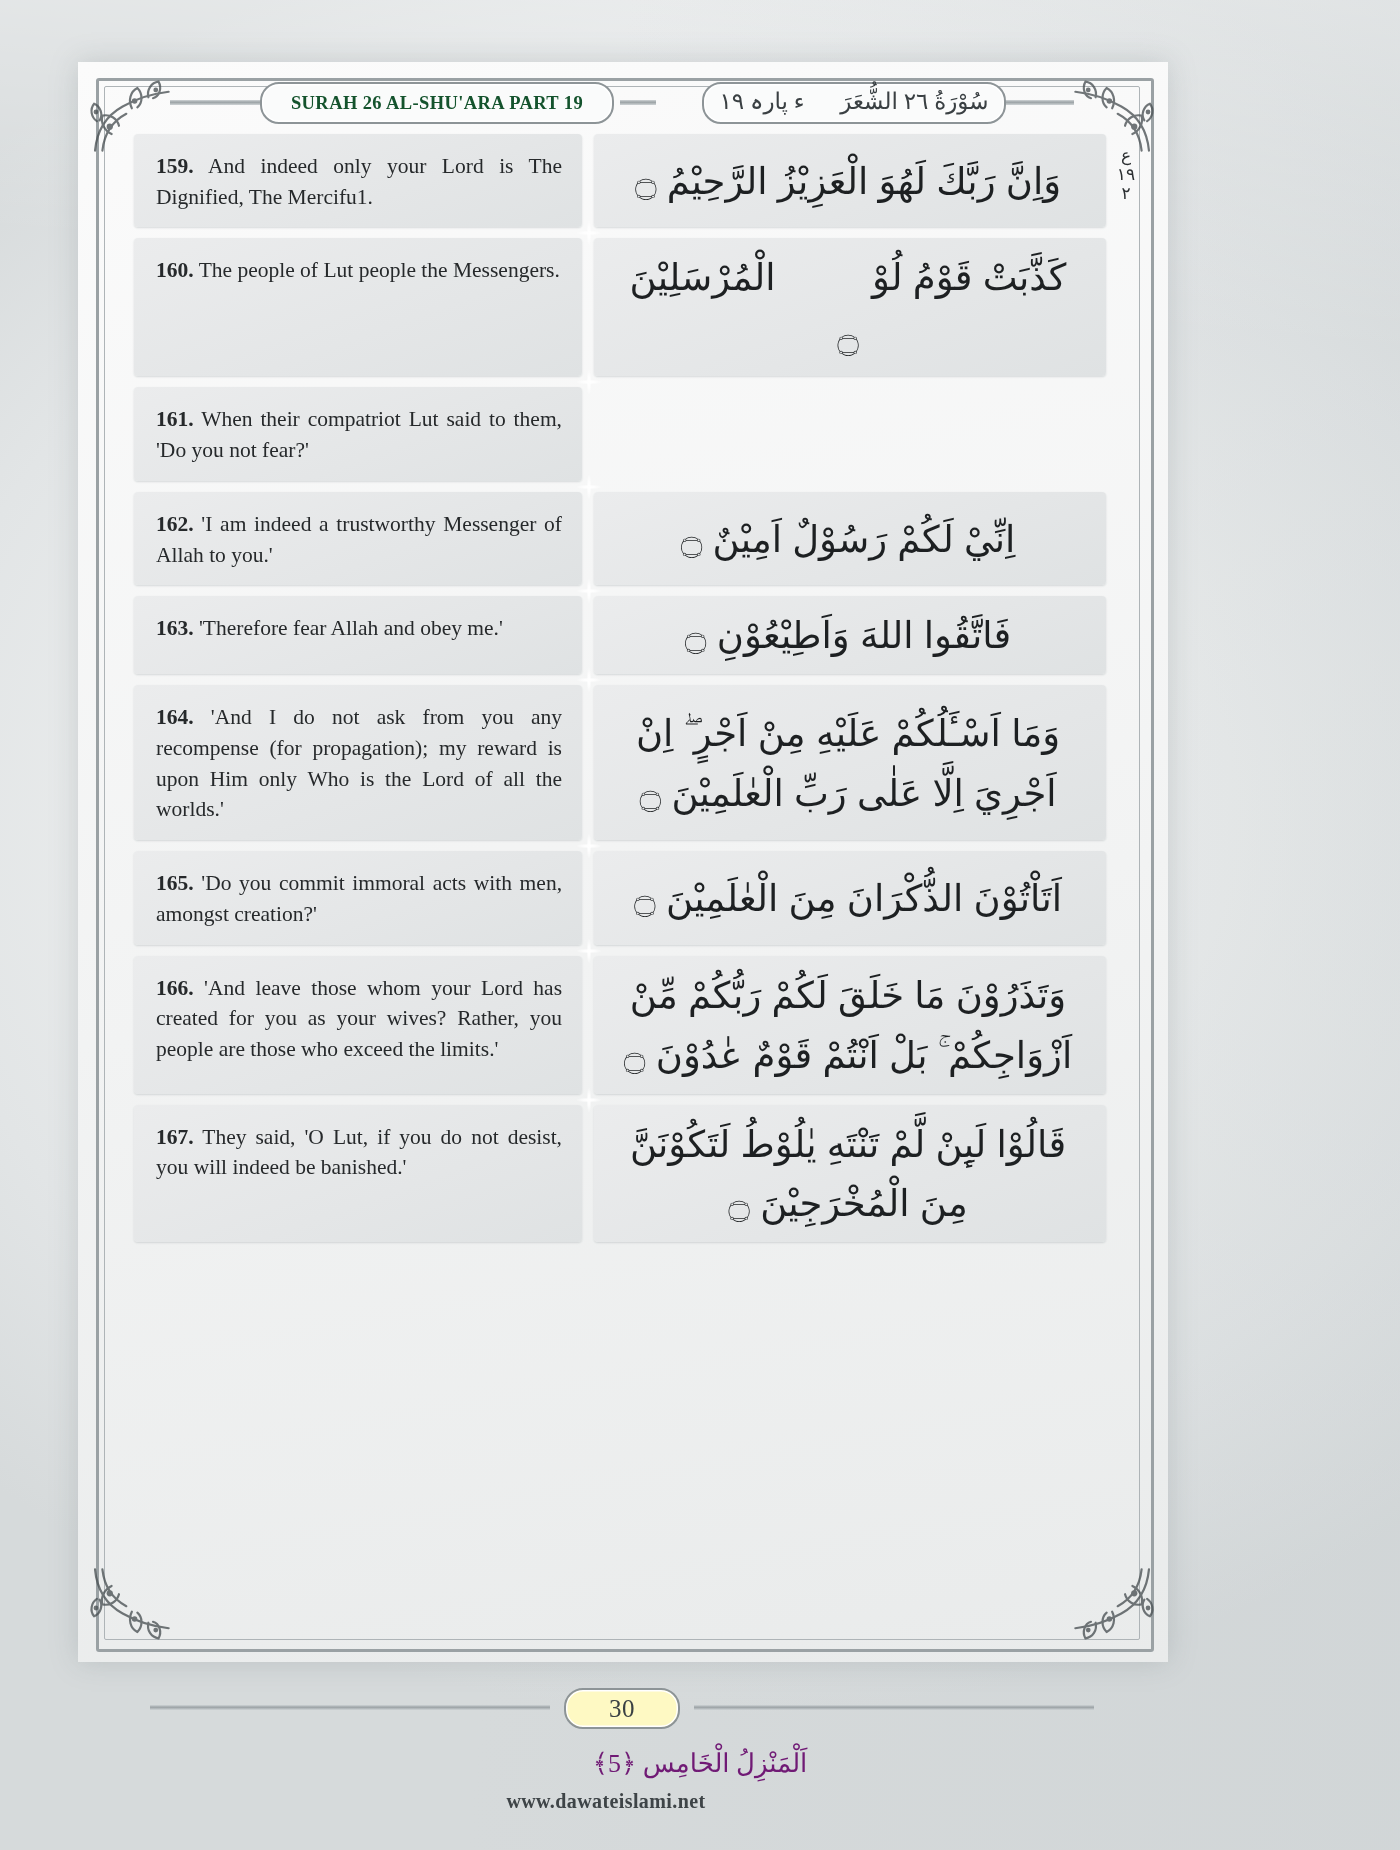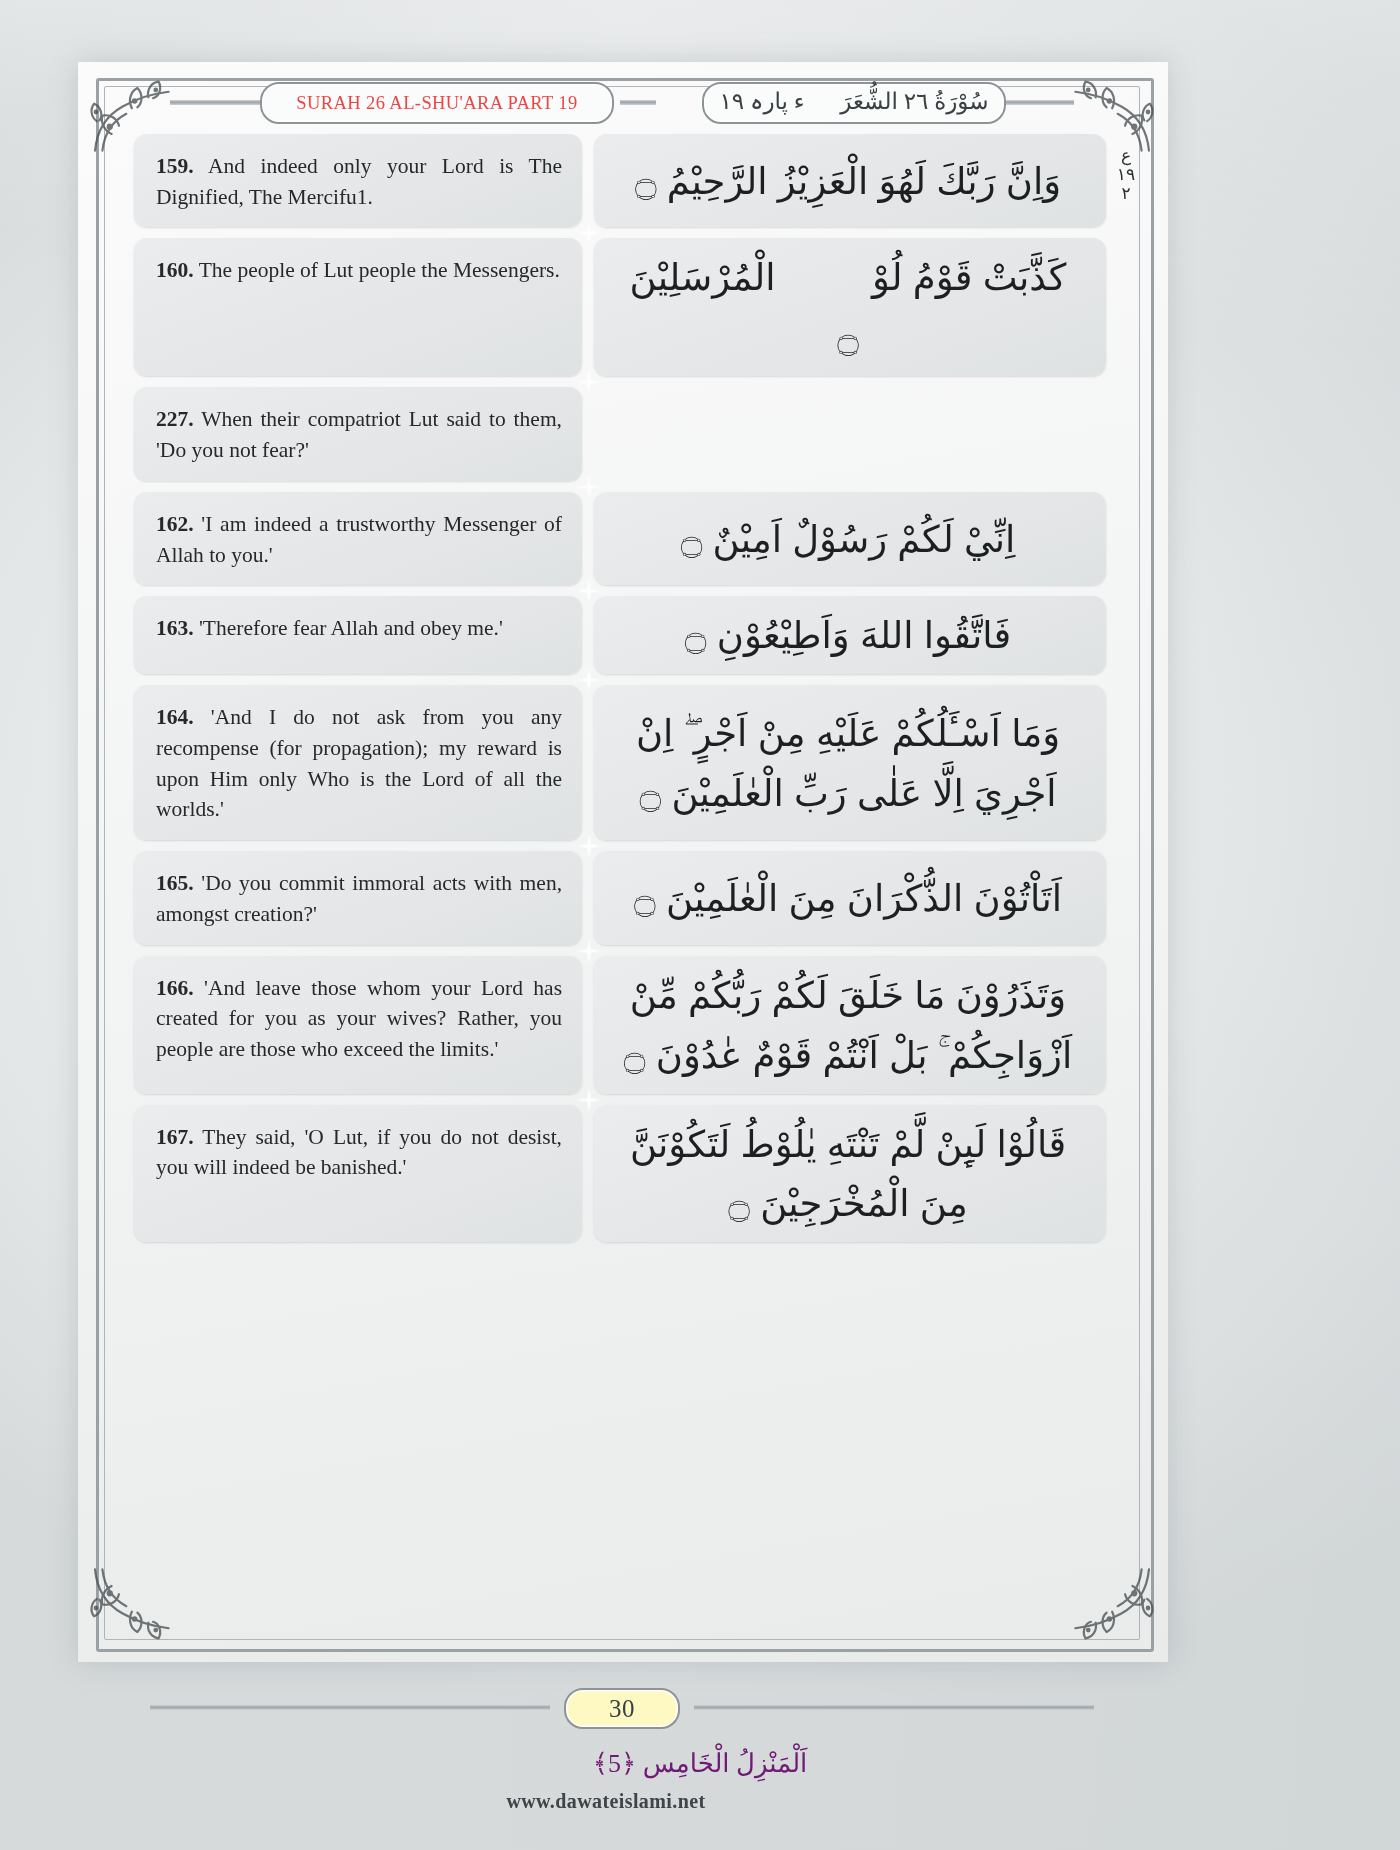--- a/index.html
+++ b/index.html
@@ -96,23 +96,23 @@
     align-items: center;
     justify-content: center;
     box-shadow: inset 0 0 0 1.5px #ffffff;
   }
   .cartouche.eng  { left: 110px;  width: 350px; }
   .cartouche.arab { right: 88px;  width: 300px; }
 
   .hdr-eng {
     font-family: "Liberation Serif", serif;
     font-size: 18.5px;
-    font-weight: 400;
+    font-weight: 700;
     letter-spacing: .4px;
-    color: #ef4444;
+    color: #14532d;
     white-space: nowrap;
   }
   .hdr-arab {
     font-size: 23px;
     color: #3a4043;
     direction: rtl;
     white-space: nowrap;
     line-height: 1;
     padding-bottom: 3px;
   }
@@ -126,21 +126,21 @@
     flex-direction: column;
     gap: 11px;
   }
   .verse-row {
     display: flex;
     gap: 12px;
     align-items: stretch;
   }
   .cell {
     background: linear-gradient(160deg,#ebeced 0%,#e4e6e7 60%,#dfe2e3 100%);
-    border-radius: 13px;
+    border-radius: 4px;
     box-shadow: 0 1px 2px rgba(150,158,162,.33);
   }
   .cell.eng {
     width: 448px;
     padding: 17px 20px 15px 22px;
     box-sizing: border-box;
   }
   .cell.arab {
     flex: 1;
     padding: 10px 26px 8px 22px;
@@ -378,21 +378,21 @@
       <div class="cell eng">
         <div class="eng-text"><span class="vnum">160.</span> <span>The people of Lut people the Messengers.</span></div>
       </div>
       <div class="cell arab">
         <div class="arab-text">كَذَّبَتْ قَوْمُ لُوْطِۨ الْمُرْسَلِيْنَ ۝</div>
       </div>
       <div class="star" style="left: 442px; top: -18px;"></div>
     </div>
     <div class="verse-row" style="position: relative;">
       <div class="cell eng">
-        <div class="eng-text"><span class="vnum">227.</span> <span>When their compatriot Lut said to them, 'Do you not fear?'</span></div>
+        <div class="eng-text"><span class="vnum">161.</span> <span>When their compatriot Lut said to them, 'Do you not fear?'</span></div>
       </div>
       <div class="star" style="left: 442px; top: -18px;"></div>
     </div>
     <div class="verse-row" style="position: relative;">
       <div class="cell eng">
         <div class="eng-text"><span class="vnum">162.</span> <span>'I am indeed a trustworthy Messenger of Allah to you.'</span></div>
       </div>
       <div class="cell arab">
         <div class="arab-text">اِنِّيْ لَكُمْ رَسُوْلٌ اَمِيْنٌ ۝</div>
       </div>

